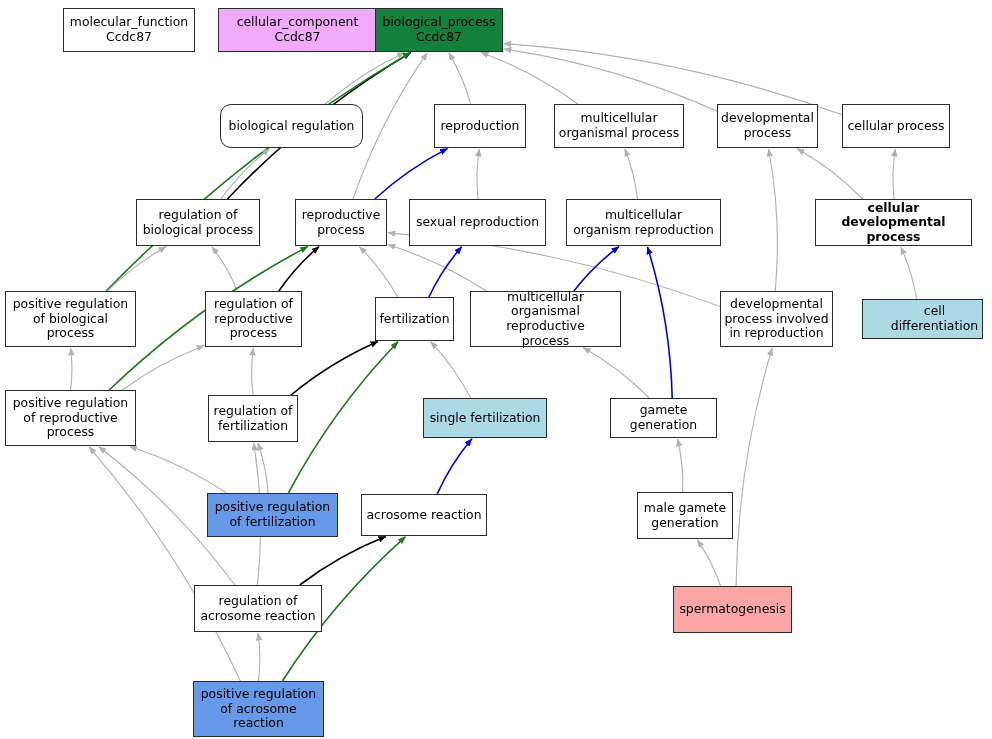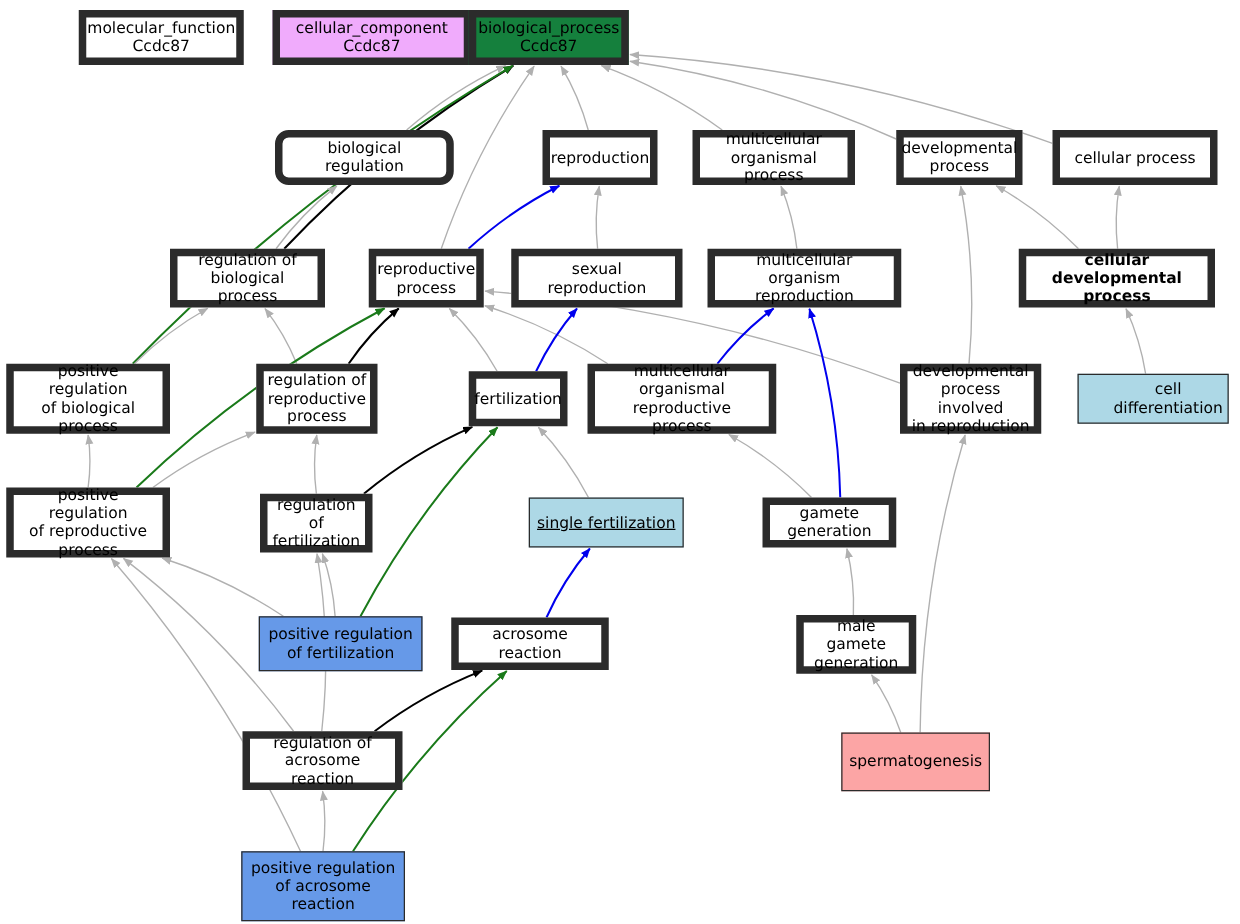--- a/index.html
+++ b/index.html
@@ -1,19 +1,19 @@
 <!DOCTYPE html>
 <html><head>
 <meta charset="utf-8">
 <style>
   html,body{margin:0;padding:0;background:#ffffff;}
   body{font-family:"DejaVu Sans","Liberation Sans",sans-serif;}
   #canvas{position:relative;width:992px;height:739px;background:#ffffff;overflow:hidden;}
   #edges{position:absolute;left:0;top:0;width:992px;height:739px;pointer-events:none;}
-  .node{position:absolute;box-sizing:border-box;border:6px solid #22c55e;background:#ffffff;
+  .node{position:absolute;box-sizing:border-box;border:1px solid #22c55e;background:#ffffff;
         display:flex;align-items:center;justify-content:center;text-align:center;
         font-size:12.4px;line-height:14.6px;color:#000000;}
   .node.sel{border-width:1.6px;}
   .node .lbl{padding:0 3px;white-space:pre-line;}
 </style>
 </head>
 <body>
 
 <div id="canvas">
   <svg id="edges" viewBox="0 0 992 739">
@@ -97,21 +97,21 @@
         <span class="lbl">reproduction</span>
       </div>
       <div class="node" style="left: 554px; top: 104px; width: 130px; height: 44px; background: rgb(255, 255, 255); border-color: rgb(43, 43, 43);">
         <span class="lbl">multicellular
 organismal process</span>
       </div>
       <div class="node" style="left: 717px; top: 104px; width: 101px; height: 44px; background: rgb(255, 255, 255); border-color: rgb(43, 43, 43);">
         <span class="lbl">developmental
 process</span>
       </div>
-      <div class="node" style="left: 842px; top: 104px; width: 132px; height: 44px; background: rgb(255, 255, 255); border-color: rgb(43, 43, 43);">
+      <div class="node" style="left: 842px; top: 104px; width: 108px; height: 44px; background: rgb(255, 255, 255); border-color: rgb(43, 43, 43);">
         <span class="lbl">cellular process</span>
       </div>
       <div class="node" style="left: 136px; top: 199px; width: 124px; height: 47px; background: rgb(255, 255, 255); border-color: rgb(43, 43, 43);">
         <span class="lbl">regulation of
 biological process</span>
       </div>
       <div class="node" style="left: 295px; top: 199px; width: 92px; height: 47px; background: rgb(255, 255, 255); border-color: rgb(43, 43, 43);">
         <span class="lbl">reproductive
 process</span>
       </div>
@@ -154,21 +154,21 @@
       </div>
       <div class="node" style="left: 5px; top: 390px; width: 131px; height: 56px; background: rgb(255, 255, 255); border-color: rgb(43, 43, 43);">
         <span class="lbl">positive regulation
 of reproductive
 process</span>
       </div>
       <div class="node" style="left: 208px; top: 395px; width: 90px; height: 47px; background: rgb(255, 255, 255); border-color: rgb(43, 43, 43);">
         <span class="lbl">regulation of
 fertilization</span>
       </div>
-      <div class="node sel" style="left: 423px; top: 398px; width: 124px; height: 40px; background: rgb(173, 216, 230); border-color: rgb(43, 43, 43); text-decoration: underline;">
+      <div class="node sel" style="left: 423px; top: 398px; width: 124px; height: 40px; background: rgb(173, 216, 230); border-color: rgb(43, 43, 43);">
         <span class="lbl">single fertilization</span>
       </div>
       <div class="node" style="left: 610px; top: 398px; width: 107px; height: 40px; background: rgb(255, 255, 255); border-color: rgb(43, 43, 43);">
         <span class="lbl">gamete generation</span>
       </div>
       <div class="node sel" style="left: 207px; top: 493px; width: 131px; height: 44px; background: rgb(102, 153, 232); border-color: rgb(43, 43, 43);">
         <span class="lbl">positive regulation
 of fertilization</span>
       </div>
       <div class="node" style="left: 361px; top: 494px; width: 126px; height: 42px; background: rgb(255, 255, 255); border-color: rgb(43, 43, 43);">

